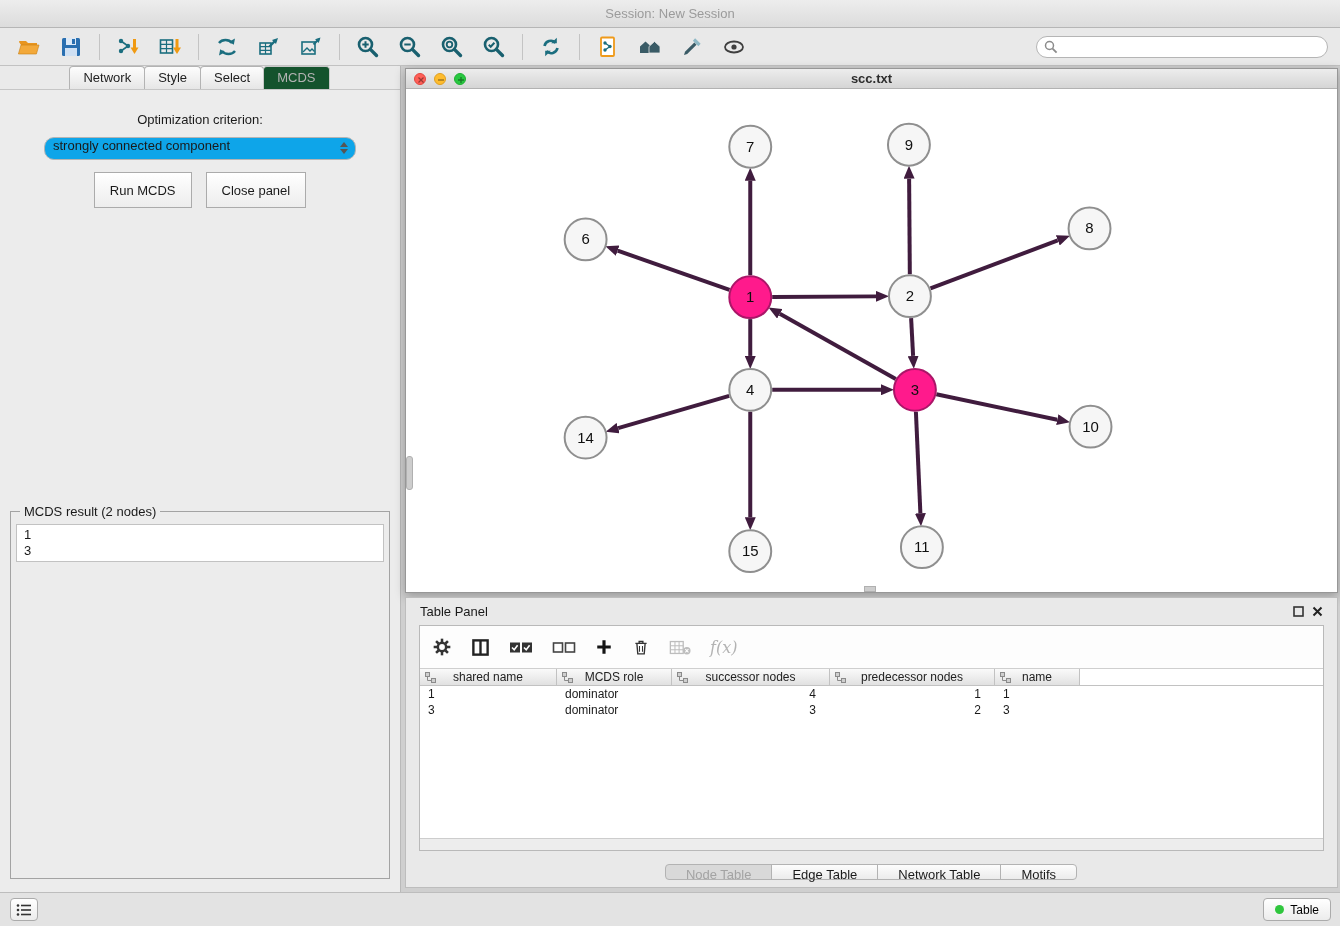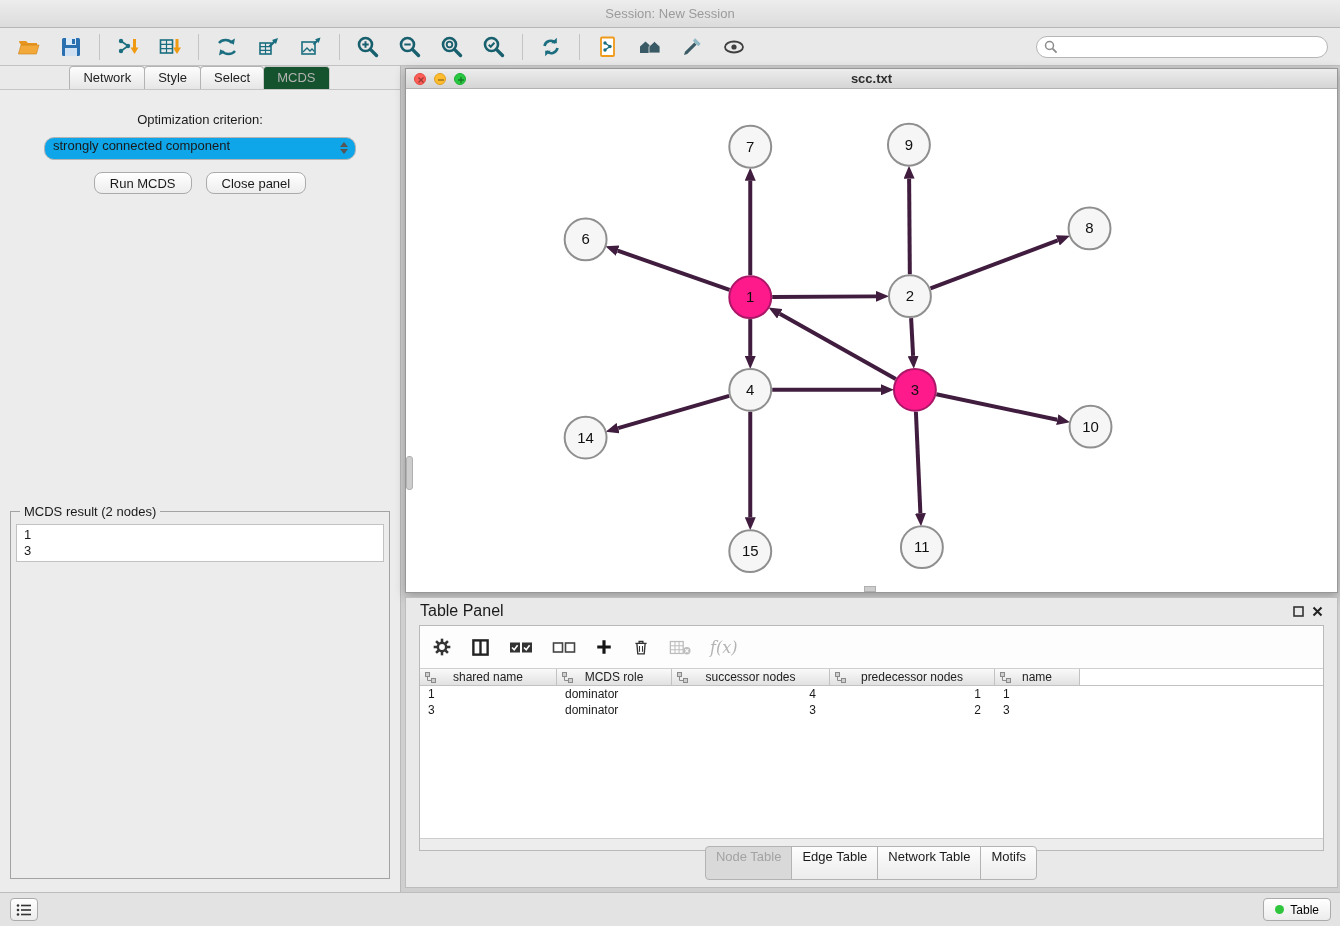--- a/index.html
+++ b/index.html
@@ -38,22 +38,22 @@
   .cp-tab.active { background:#14532d; color:#b2b2b2; border-color:#c9c9c9; }
   .cp-content { flex:1; background:#ececec; border-top:1px solid #c6c6c6; display:flex; flex-direction:column; }
   .opt-label { text-align:center; margin-top:22px; font-size:13px; }
   .criterion-select { margin:10px auto 0; width:312px; height:23px; background:#0ea5e9;
     border:1px solid #b4b4b4; border-radius:10px; display:flex; align-items:flex-start;
     padding:0 8px; font-size:13px; position:relative; }
   .stepper { position:absolute; right:7px; top:4px; display:flex; flex-direction:column; gap:2px; }
   .stepper .up { width:0; height:0; border-left:4px solid transparent; border-right:4px solid transparent; border-bottom:5px solid #555; }
   .stepper .down { width:0; height:0; border-left:4px solid transparent; border-right:4px solid transparent; border-top:5px solid #555; }
   .cp-buttons { display:flex; justify-content:center; gap:14px; margin-top:12px; }
-  .cp-buttons button { height:22px; padding:0 15px; font-size:13px; background:linear-gradient(#ffffff,#ededed);
-    border:1px solid #ababab; border-radius:8px; color:#1a1a1a; }
+  .cp-buttons button { height:36px; padding:0 15px; font-size:13px; background:linear-gradient(#ffffff,#ededed);
+    border:1px solid #ababab; border-radius:0; color:#1a1a1a; }
   .cp-spacer { flex:1; }
   fieldset.result-fieldset { margin:0 10px 13px; height:375px; border:1px solid #a3a3a3; padding:5px; background:#ececec; }
   fieldset.result-fieldset legend { font-size:13px; padding:0 4px; margin-left:4px; }
   .result-box { background:#fff; border:1px solid #c2c2c2; height:100%; padding:2px 7px; font-size:13px; line-height:16px; overflow:hidden; }
 
   
   .network-window { position:absolute; left:405px; top:2px; width:933px; height:525px;
     background:#fff; border:1px solid #979797; box-shadow:0 3px 10px rgba(0,0,0,.28); }
   .nw-titlebar { height:20px; background:linear-gradient(#ededed,#d5d5d5); border-bottom:1px solid #b2b2b2;
     position:relative; text-align:center; font-size:13px; font-weight:bold; color:#2d2d2d; line-height:19px; }
@@ -64,40 +64,40 @@
   .light.yellow { background:#febc2e; border:1px solid #dfa023; }
   .light.green { background:#28c840; border:1px solid #1faf34; }
   .nw-canvas { position:absolute; top:21px; left:0; right:0; bottom:0; background:#fff; }
   .nw-canvas svg.graph { display:block; width:100%; height:100%; }
   .v-nub { position:absolute; left:0; top:366px; width:7px; height:34px; background:#cdcdcd; border:1px solid #b0b0b0; border-radius:3px; }
   .h-nub { position:absolute; bottom:0; left:458px; width:12px; height:6px; background:#cdcdcd; border:1px solid #b0b0b0; }
 
   
   .table-panel { position:absolute; left:405px; top:531px; right:2px; bottom:4px;
     background:#e9e9e9; border:1px solid #bdbdbd; }
-  .tp-header { height:26px; display:flex; align-items:center; padding:0 14px; font-size:16px; }
+  .tp-header { height:26px; display:flex; align-items:center; padding:0 14px; font-size:13px; }
   .tp-body { position:absolute; top:27px; left:13px; right:13px; bottom:36px; background:#fff;
     border:1px solid #b9b9b9; display:flex; flex-direction:column; }
   .tp-toolbar { height:42px; display:flex; align-items:center; gap:19px; padding:0 12px; background:#fdfdfd; }
   .tp-toolbar .ticon { display:flex; align-items:center; justify-content:center; background:none; border:none; }
   .fx-label { font-family:"DejaVu Serif", serif; font-style:italic; font-size:16px; color:#b3b3b3; }
   .tp-grid-header { display:flex; height:18px; background:linear-gradient(#fafafa,#e1e1e1);
     border-top:1px solid #cfcfcf; border-bottom:1px solid #c2c2c2; font-size:12px; flex:none; }
   .tp-hcell { position:relative; display:flex; align-items:center; justify-content:center;
     border-right:1px solid #c2c2c2; color:#222; }
   .tp-hcell .tree-icon { position:absolute; left:5px; top:3px; }
   .tp-hfill { flex:1; background:#fff; }
   .tp-rows { flex:1; overflow:hidden; }
   .tp-row { display:flex; height:16px; line-height:16px; font-size:12px; }
   .tp-cell { flex:none; }
   .tp-cell.left { padding-left:8px; text-align:left; }
   .tp-cell.right { padding-right:14px; text-align:right; }
   .tp-hscroll { height:12px; background:#ededed; border-top:1px solid #cdcdcd; flex:none; }
   .tp-tabs { position:absolute; bottom:7px; left:0; right:0; display:flex; justify-content:center; }
-  .tp-tab { height:34px; line-height:20px; padding:0 10px; font-size:13px; border:1px solid #b3b3b3;
+  .tp-tab { height:16px; line-height:20px; padding:0 20px; font-size:13px; border:1px solid #b3b3b3;
     background:linear-gradient(#fdfdfd,#ececec); margin-left:-1px; color:#1a1a1a;margin-top:36px; }
   .tp-tab:first-child { border-radius:4px 0 0 4px; }
   .tp-tab:last-child { border-radius:0 4px 4px 0; }
   .tp-tab.active { background:#d9d9d9; color:#a3a3a3; }
 
   
   .statusbar { position:absolute; bottom:0; left:0; right:0; height:34px; background:#e3e3e3; border-top:1px solid #bdbdbd; }
   .list-btn { position:absolute; left:10px; top:5px; width:28px; height:23px;
     background:linear-gradient(#ffffff,#ececec); border:1px solid #ababab; border-radius:4px;
     display:flex; align-items:center; justify-content:center; }

